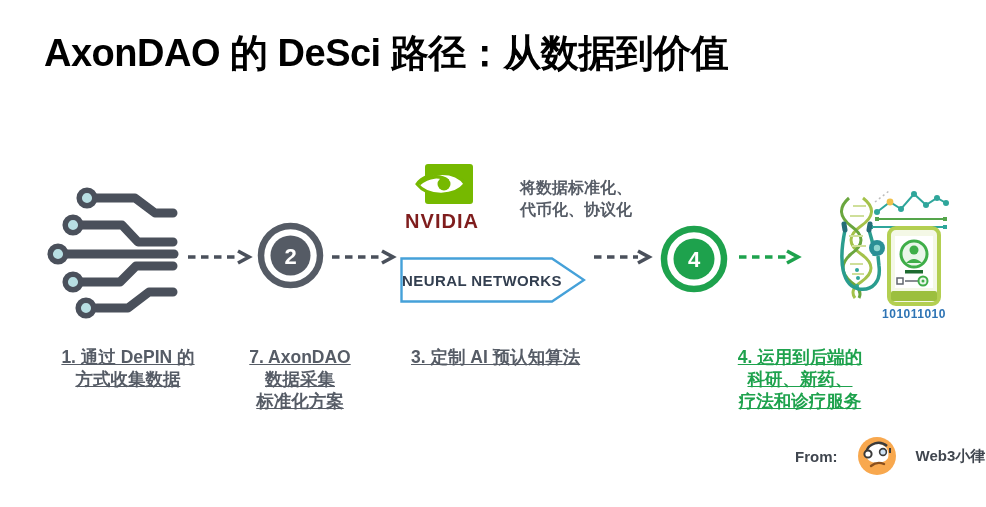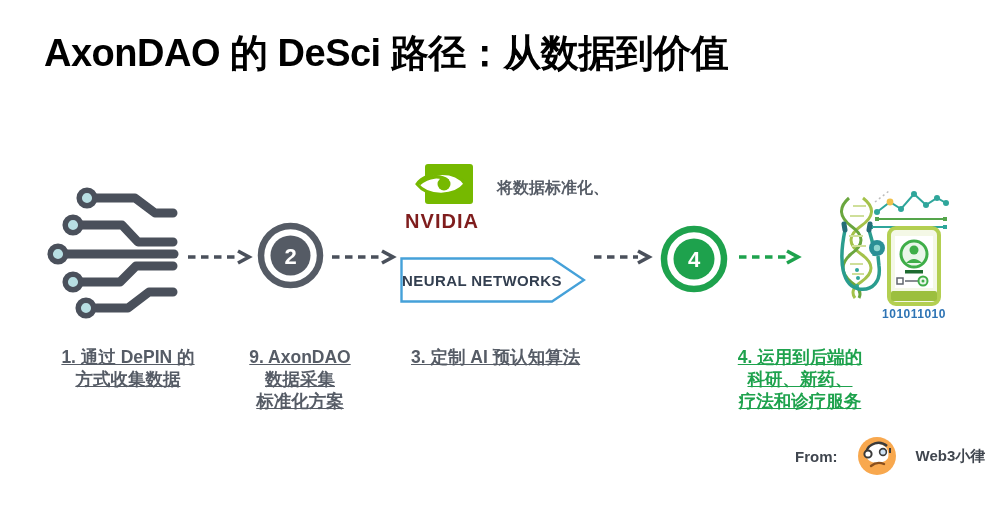--- a/index.html
+++ b/index.html
@@ -11,21 +11,21 @@
   .title {
     position:absolute; left:44px; top:28px; font-size:38px; font-weight:800;
     color:#000000; white-space:nowrap; letter-spacing:-0.5px;
   }
   .lbl { position:absolute; top:346px; font-weight:700; color:#565c66;
          font-size:17.5px; line-height:22px; text-align:center;text-decoration:underline; }
   .lbl1 { left:36px;  width:184px; }
   .lbl2 { left:226px; width:148px; }
   .lbl3 { left:411px; width:230px; text-align:left; }
   .lbl4 { left:716px; width:168px; color:#1ea24d; }
-  .note { position:absolute; left:497px; top:177px; font-size:16px;
+  .note { position:absolute; left:520px; top:177px; font-size:16px;
           font-weight:700; color:#565c66; line-height:22px; white-space:nowrap; }
   .nvidia-block { position:absolute; left:401px; top:164px; width:82px; text-align:center; }
   .nvidia-brand { font-size:20px; font-weight:800; color:#7f1d1d; letter-spacing:1px; margin-top:-2px; }
   .pentagon-wrap { position:absolute; left:400px; top:233px; width:186px; height:46px;margin-top:24px; }
   .pentagon-label { position:absolute; left:8px; top:0; width:148px; height:46px;
     display:flex; align-items:center; justify-content:center;
     font-size:15px; font-weight:700; color:#333f50; letter-spacing:0.4px; white-space:nowrap; }
   .credit { position:absolute; left:795px; top:436px; display:flex; align-items:center; gap:19px; }
   .credit-text { font-size:15px; font-weight:700; color:#40464f; white-space:nowrap; }
 </style>
@@ -74,20 +74,21 @@
       <rect x="14" y="0" width="48" height="40" rx="3" fill="#76b900"></rect>
       <path d="M 6 20 C 15 7, 44 5, 54 20 C 44 33, 17 34, 6 20 Z" fill="#ffffff" stroke="#76b900" stroke-width="3"></path>
       <path d="M 8 20 C 18 11, 30 11, 37 17" fill="none" stroke="#76b900" stroke-width="3.6"></path>
       <circle cx="33" cy="20" r="6.5" fill="#76b900"></circle>
     </svg>
     <div class="nvidia-brand">NVIDIA</div>
   </div>
 
   <div class="note">
     <div>将数据标准化、</div>
+    <div>代币化、协议化</div>
   </div>
 
   <div class="pentagon-wrap">
     <svg width="186" height="46" viewBox="0 0 186 46">
       <path d="M 1.5 1.5 H 152 L 184 23 L 152 44.5 H 1.5 Z" fill="#ffffff" stroke="#45a1d9" stroke-width="2.4" stroke-linejoin="miter"></path>
     </svg>
     <div class="pentagon-label">NEURAL NETWORKS</div>
   </div>
 
   <svg class="abs" style="left:592px;top:249px;" width="62" height="16" viewBox="0 0 62 16">
@@ -172,21 +173,21 @@
     <circle cx="90" cy="95" r="1.5" fill="#3fae49"></circle>
 
     <text x="81" y="132" text-anchor="middle" font-size="12" font-weight="bold" letter-spacing="0.5" fill="#2e74b5">101011010</text>
   </svg>
 
   <div class="lbl lbl1">
     <div>1. 通过 DePIN 的</div>
     <div>方式收集数据</div>
   </div>
   <div class="lbl lbl2">
-    <div>9. AxonDAO</div>
+    <div>7. AxonDAO</div>
     <div>数据采集</div>
     <div>标准化方案</div>
   </div>
   <div class="lbl lbl3">
     <div>3. 定制 AI 预认知算法</div>
   </div>
   <div class="lbl lbl4">
     <div>4. 运用到后端的</div>
     <div>科研、新药、</div>
     <div>疗法和诊疗服务</div>

